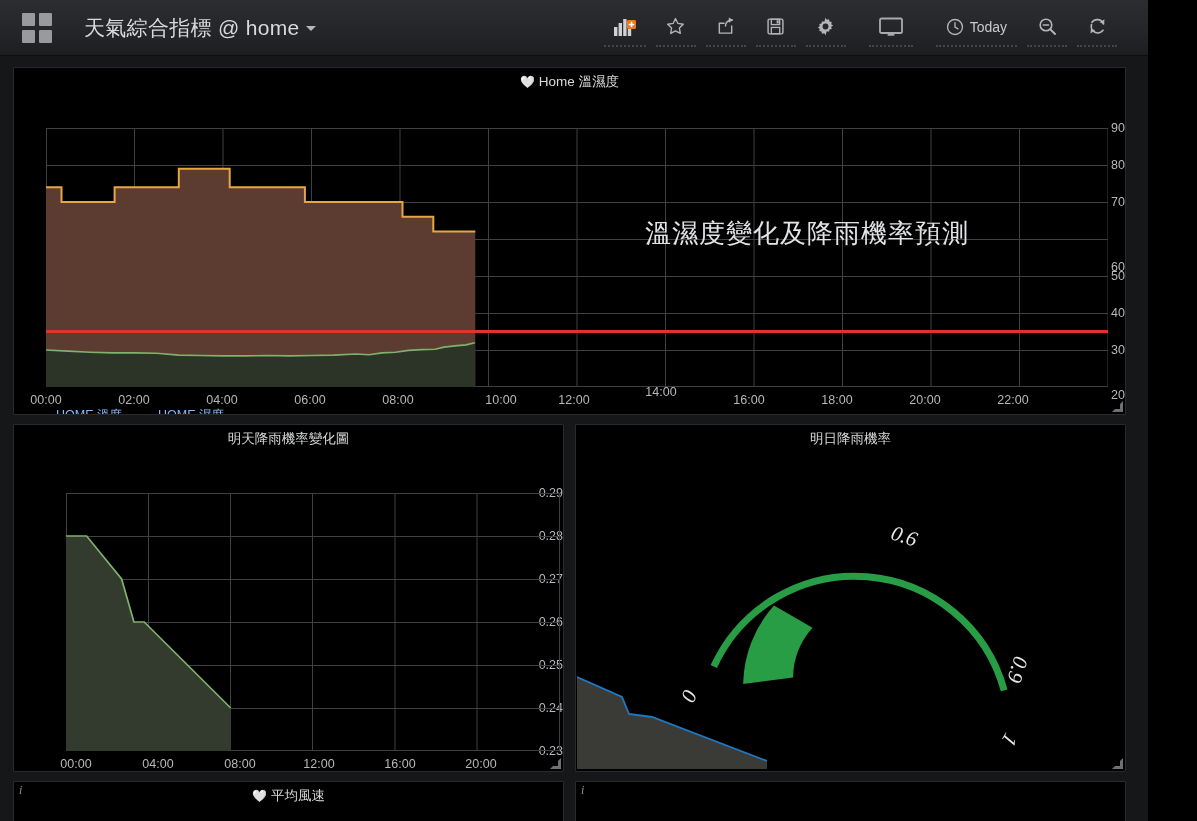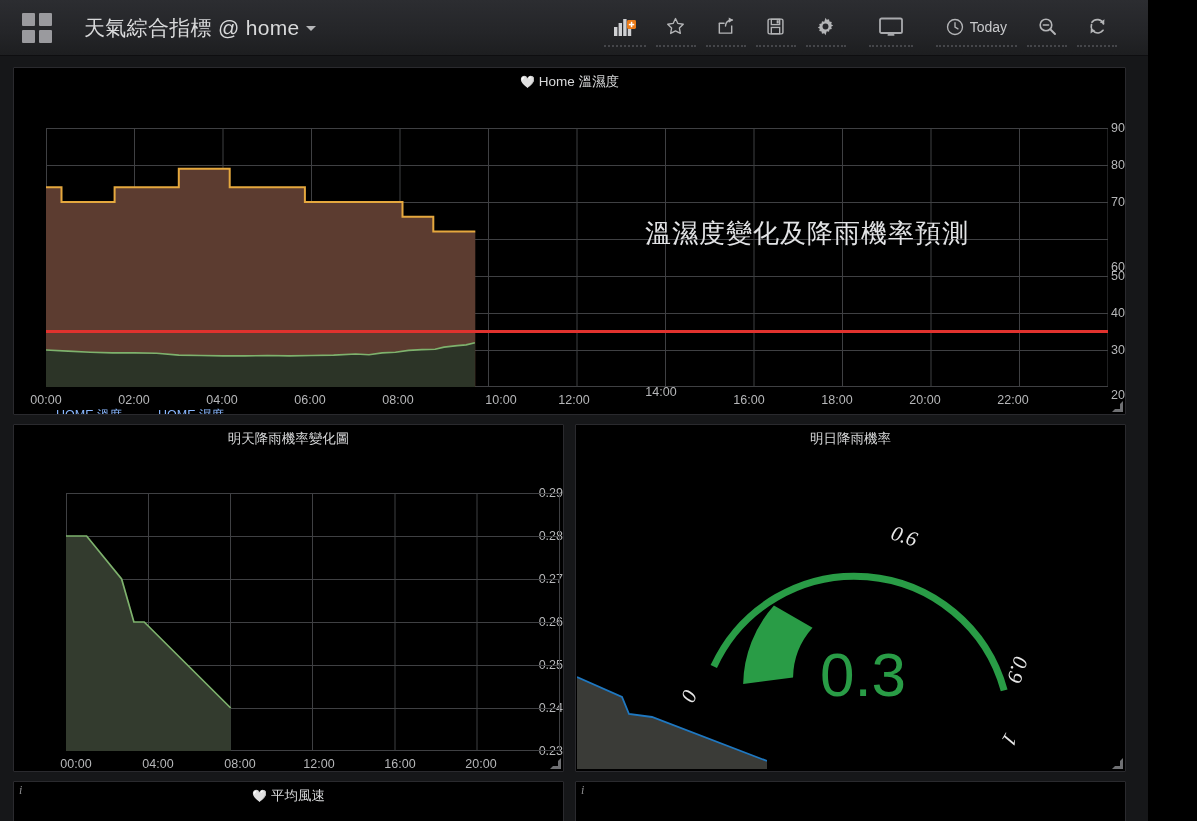--- a/index.html
+++ b/index.html
@@ -396,21 +396,20 @@
             <path d="M 137.78 214.5 A 155 155 0 0 1 428.16 238.41" fill="none" stroke="#299c46" stroke-width="7" stroke-linecap="butt"></path>
 
             <path d="M 428.16 238.41 A 155 155 0 0 1 416.36 176.45" fill="none" stroke="#ed7d31" stroke-width="7" transform="rotate(103.5 272 292)"></path>
 
             <path d="M 416.36 176.45 A 155 155 0 0 1 406.22 157.5" fill="none" stroke="#d44a3a" stroke-width="7" transform="rotate(148 272 292)"></path>
 
             <path d="M 167.15 232.07 A 121 121 0 0 1 197.94 153.52
                      L 236.52 175.79 A 76.5 76.5 0 0 0 217.05 225.45 Z" fill="#299c46"></path>
           </svg>
 
-          <div class="gauge-value-text" style="left:287px;top:222px;">0.3</div>
 
           <div class="gauge-tick" style="left:108px;top:232px;transform:rotate(-65deg);">0</div>
           <div class="gauge-tick" style="left:315px;top:72px;transform:rotate(18deg);">0.6</div>
           <div class="gauge-tick" style="left:428px;top:205px;transform:rotate(108deg);">0.9</div>
           <div class="gauge-tick" style="left:428px;top:275px;transform:rotate(120deg);">1</div>
         </div>
 
         <span class="resize-grip"></span>
       </div>
     </div>

